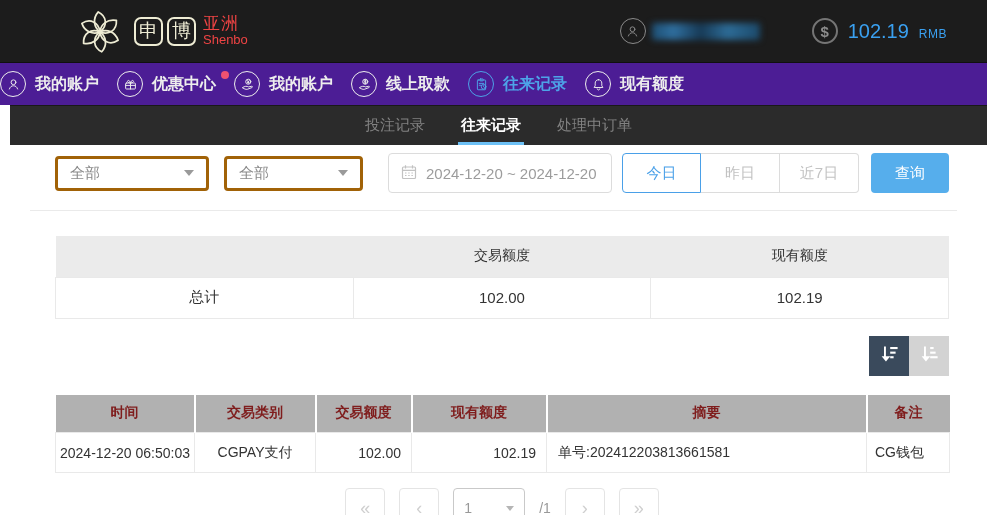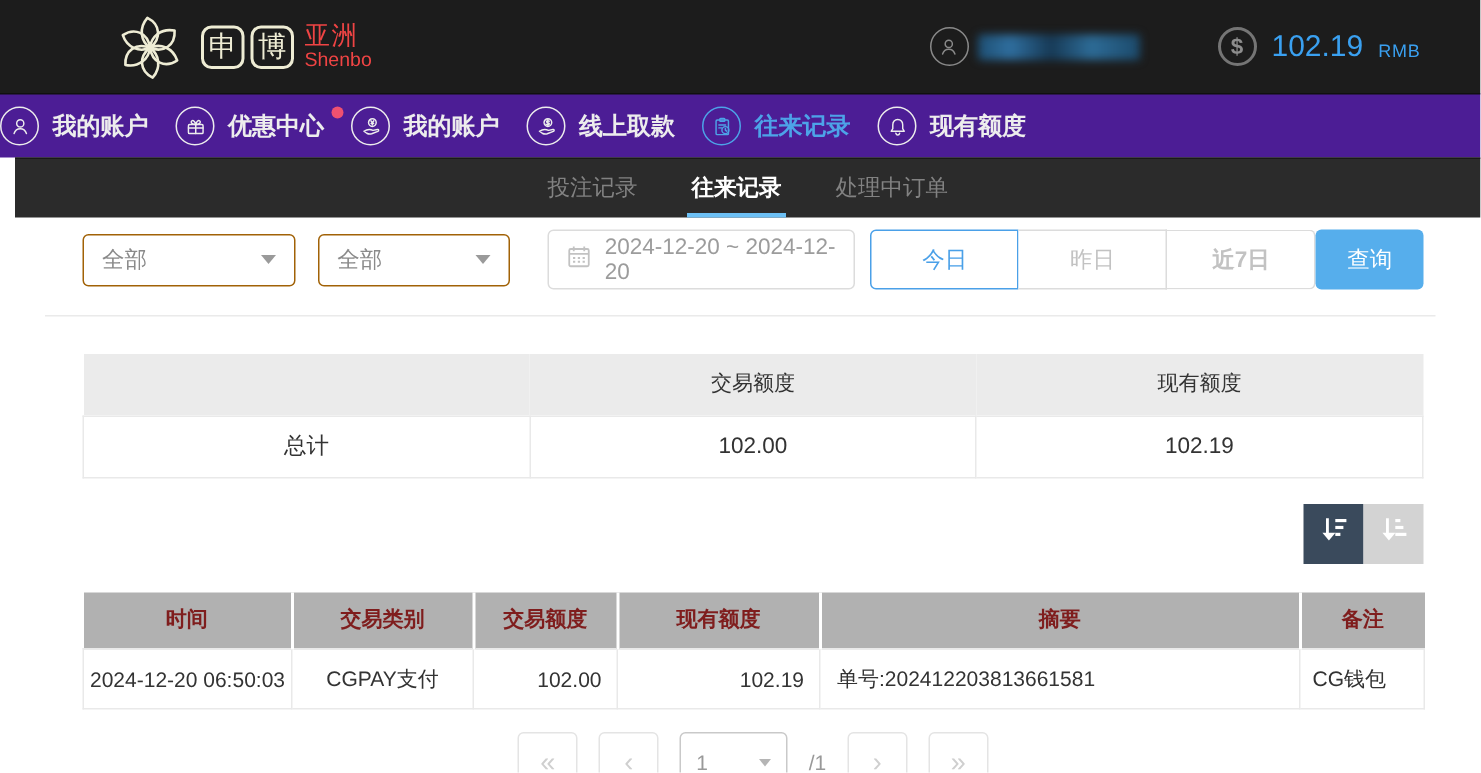--- a/index.html
+++ b/index.html
@@ -35,32 +35,32 @@
   .nav-icon svg { stroke:currentColor; fill:none; stroke-width:1.3; stroke-linecap:round; stroke-linejoin:round; }
   .badge-dot { position:absolute; top:0; right:-13px; width:8px; height:8px; border-radius:50%; background:#ef5170; }
   
   .sub-tabs { height:40px; background:#2b2b2b; display:flex; justify-content:center; gap:30px; border-top:1px solid #191919;margin-left:10px; }
   .tab { height:100%; display:flex; align-items:center; color:#828282; font-size:15px; position:relative; cursor:pointer; padding:0 3px; }
   .tab.active { color:#ffffff; font-weight:bold; }
   .tab.active::after { content:""; position:absolute; left:0; right:0; bottom:0; height:3px; background:#6cc0f5; }
   
   .content { padding:8px 38px 0 55px; }
   .filter-row { display:flex; align-items:center; height:40px; }
-  .ui-select { width:154px; height:35px; border:1px solid #a16207; border-radius:4px; display:flex; align-items:center;
+  .ui-select { width:154px; height:35px; border:3px solid #a16207; border-radius:4px; display:flex; align-items:center;
     padding:12px 12px; color:#8a8a8a; font-size:15px; background:#fff; cursor:pointer; }
   .ui-select .arrow { margin-left:auto; width:0; height:0; border-left:5px solid transparent; border-right:5px solid transparent; border-top:6px solid #9a9a9a; }
   .sel-2 { width:139px; margin-left:15px; }
   .date-field { width:224px; margin-left:25px; height:40px; border:1px solid #dcdcdc; border-radius:4px;
     display:flex; align-items:center; gap:9px; padding:0 12px; color:#9c9c9c; font-size:15px; cursor:pointer; }
   .date-field svg { stroke:#c2c2c2; fill:none; stroke-width:1.2; flex:none; }
   .quick-group { display:flex; margin-left:10px; }
-  .quick { width:99px; height:40px; display:flex; align-items:center; justify-content:center; font-size:15px; background:#fff; cursor:pointer; }
+  .quick { width:79px; height:40px; display:flex; align-items:center; justify-content:center; font-size:15px; background:#fff; cursor:pointer; }
   .quick.active { border:1px solid #4aa0e8; color:#4aa0e8; border-radius:4px 0 0 4px; }
   .quick.plain { border:1px solid #dcdcdc; border-left:none; color:#c2c2c2; }
-  .quick.plain:last-child { border-radius:0 4px 4px 0;font-weight:bold; }
+  .quick.plain:last-child { border-radius:0 4px 4px 0; }
   .search-btn { margin-left:auto; width:78px; height:40px; background:#56aeec; color:#fff; font-size:15px;
     border:none; border-radius:4px; display:flex; align-items:center; justify-content:center; cursor:pointer; }
   .divider { border-bottom:1px solid #eaeaea; margin:17px -8px 0 -25px; }
   
   .summary-table { width:100%; border-collapse:collapse; table-layout:fixed; margin-top:25px; color:#333; }
   .summary-table th { background:#ebebeb; height:41px; font-weight:normal; font-size:14px; text-align:center; }
   .summary-table td { height:41px; text-align:center; font-size:15px; border:1px solid #e9e9e9; background:#fff; }
   
   .sort-row { display:flex; justify-content:flex-end; margin-top:17px; }
   .sort-btn { width:40px; height:40px; display:flex; align-items:center; justify-content:center; cursor:pointer; }

